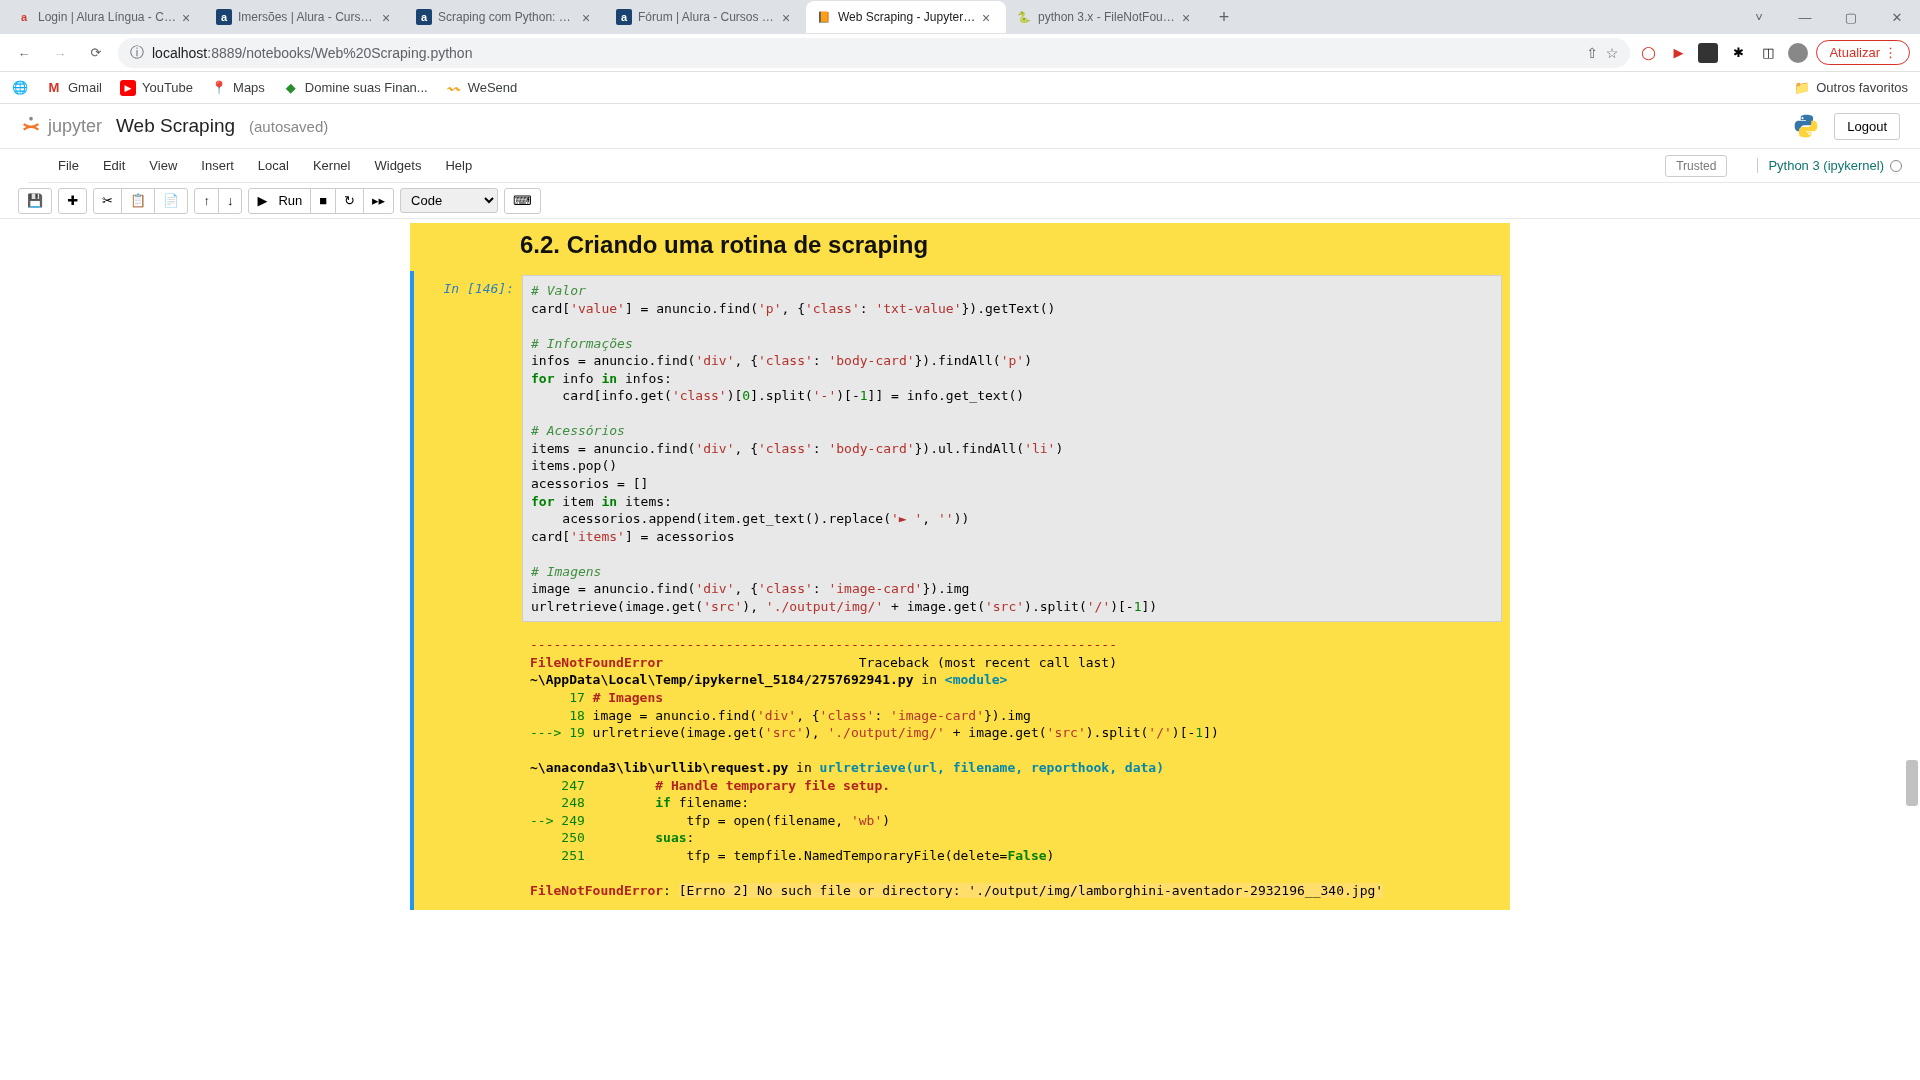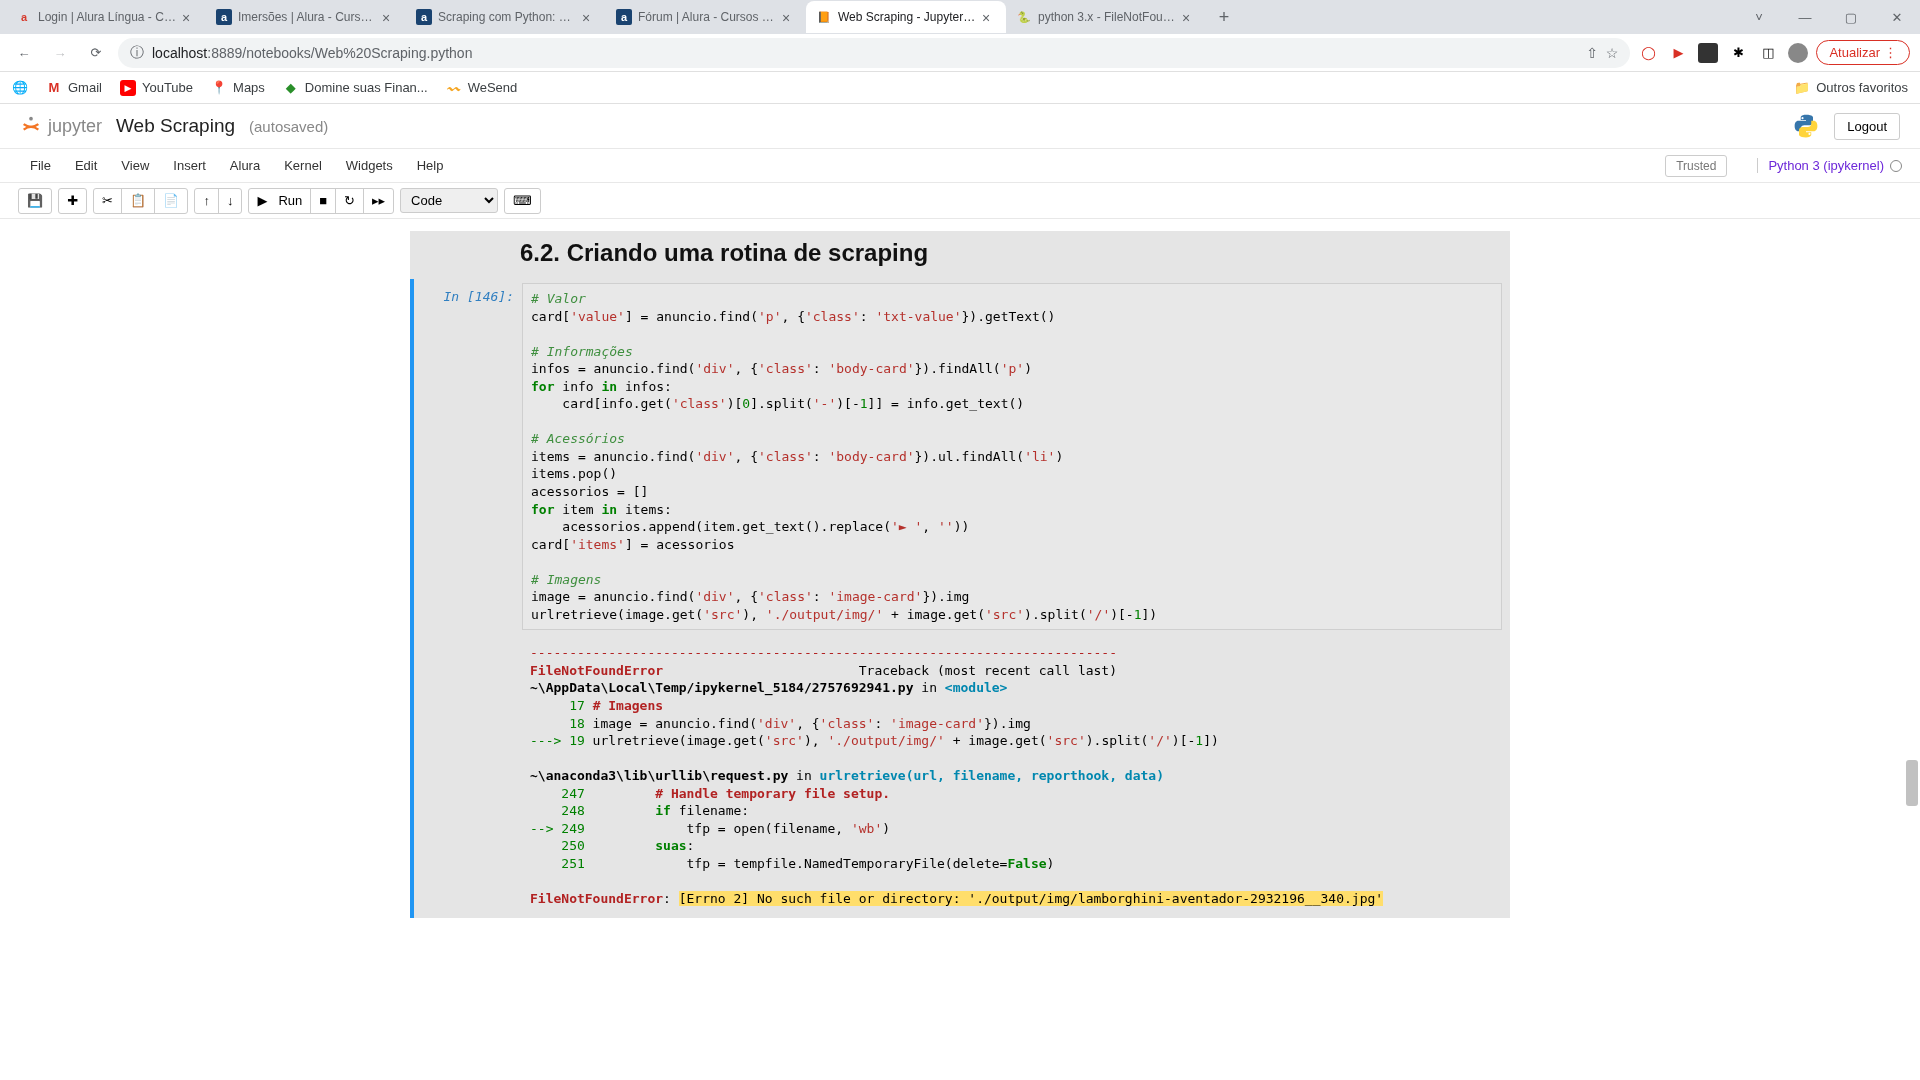--- a/index.html
+++ b/index.html
@@ -34,34 +34,34 @@
 .content { height: calc(1080px - 34px - 38px - 32px); overflow: auto; background: #fff; }
 .notebook-header { display: flex; align-items: center; padding: 8px 20px; gap: 14px; border-bottom: 1px solid #e8e8e8; }
 .jupyter-logo { display: flex; align-items: center; gap: 6px; color: #888; font-size: 18px; }
 .jup-icon { width: 22px; height: 22px; }
 .doc-title { font-size: 19px; color: #222; }
 .autosave { color: #888; font-size: 15px; }
 .nh-spacer { flex: 1; }
 .lang-logo { width: 28px; height: 28px; }
 .logout-btn { border: 1px solid #ccc; padding: 5px 12px; border-radius: 3px; font-size: 13px; cursor: pointer; background: #fff; }
 
-.menubar { display: flex; align-items: center; padding: 0 18px; border-bottom: 1px solid #e8e8e8; height: 34px; font-size: 13px; color: #333; }
+.menubar { display: flex; align-items: center; padding: 0 18px; border-bottom: 1px solid #e8e8e8; height: 34px; font-size: 13px; color: #333; margin-left: 28px; }
 .menu-item { padding: 6px 12px; cursor: pointer; }
 .menu-spacer { flex: 1; }
 .trusted { border: 1px solid #ccc; padding: 3px 10px; border-radius: 3px; color: #777; font-size: 12px; margin-right: 30px; }
-.kernel-info { color: #6d28d9; border-left: 1px solid #ccc; padding-left: 10px; display: flex; align-items: center; gap: 6px; text-align: right; }
+.kernel-info { color: #0f766e; border-left: 1px solid #ccc; padding-left: 10px; display: flex; align-items: center; gap: 6px; text-align: right; }
 .kernel-dot { width: 12px; height: 12px; border: 1px solid #888; border-radius: 50%; }
 
 .toolbar { display: flex; align-items: center; padding: 4px 18px; gap: 0; border-bottom: 1px solid #e8e8e8; height: 36px; }
 .tb-group { display: flex; border: 1px solid #ccc; border-radius: 3px; margin-right: 6px; }
 .tb-btn { padding: 4px 8px; border-right: 1px solid #ccc; cursor: pointer; display: flex; align-items: center; font-size: 13px; min-height: 24px; }
 .tb-btn:last-child { border-right: none; }
 .tb-select { border: 1px solid #ccc; border-radius: 3px; padding: 3px 6px; font-size: 13px; width: 98px; margin-right: 6px; }
 
-.notebook-body { max-width: 1100px; margin: 12px auto; padding: 0; background: #e5e5e5; }
+.notebook-body { max-width: 1100px; margin: 4px auto; padding: 0; background: #fde047; }
 .heading-sec { padding: 8px 110px 12px; }
 .heading-txt { font-size: 24px; font-weight: bold; color: #111; }
 
 .cell { display: flex; padding: 4px 8px; }
 .cell.selected { border-left: 4px solid #2196f3; }
 .prompt { width: 100px; text-align: right; padding: 6px 8px 0 0; font-family: monospace; color: #307fc1; font-size: 13px; flex-shrink: 0; font-style: italic; }
 .code-area { flex: 1; border: 1px solid #cfcfcf; background: #f7f7f7; padding: 6px 8px; font-family: monospace; font-size: 13px; line-height: 1.35; white-space: pre; overflow-x: auto; }
 .code-area.selected-code { background: #e8e8e8; }
 .out-area { flex: 1; padding: 6px 0 6px 8px; font-family: monospace; font-size: 13px; line-height: 1.35; white-space: pre; }
 
@@ -199,21 +199,21 @@
         <circle cx="20" cy="25" r="1.2" fill="#fff"></circle>
       </svg>
     <button class="logout-btn">Logout</button>
   </div>
 
   <div class="menubar">
     <div class="menu-item">File</div>
     <div class="menu-item">Edit</div>
     <div class="menu-item">View</div>
     <div class="menu-item">Insert</div>
-    <div class="menu-item">Alura</div>
+    <div class="menu-item">Local</div>
     <div class="menu-item">Kernel</div>
     <div class="menu-item">Widgets</div>
     <div class="menu-item">Help</div>
     <div class="menu-spacer"></div>
     <div class="trusted">Trusted</div>
     <div class="kernel-info">
         <span>Python 3 (ipykernel)</span>
         <span class="kernel-dot"></span>
       </div>
   </div>

